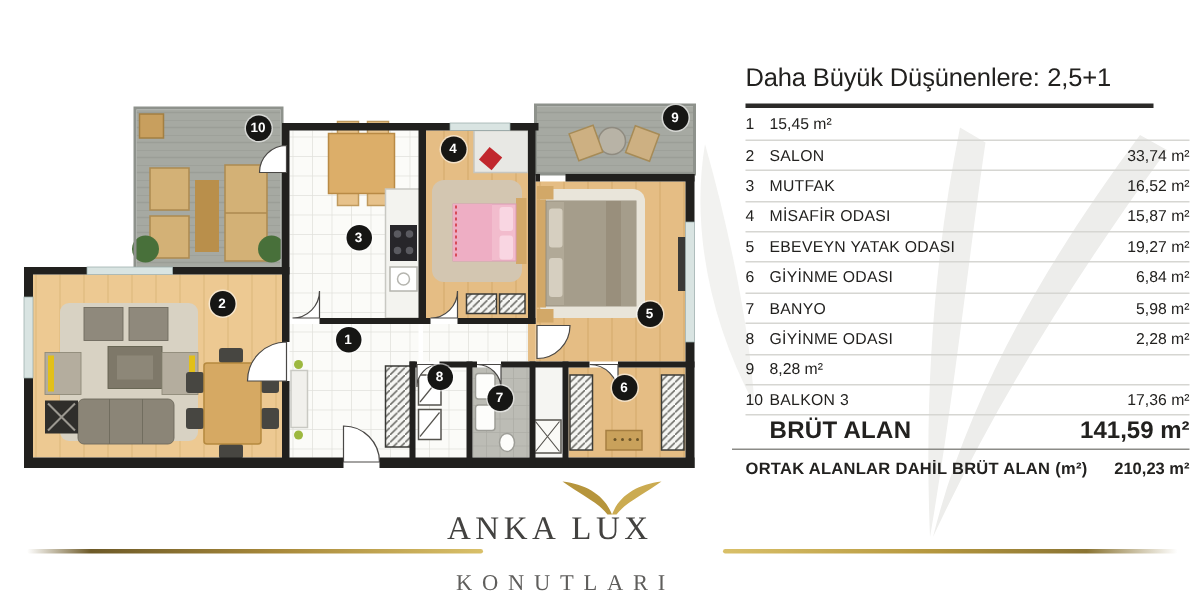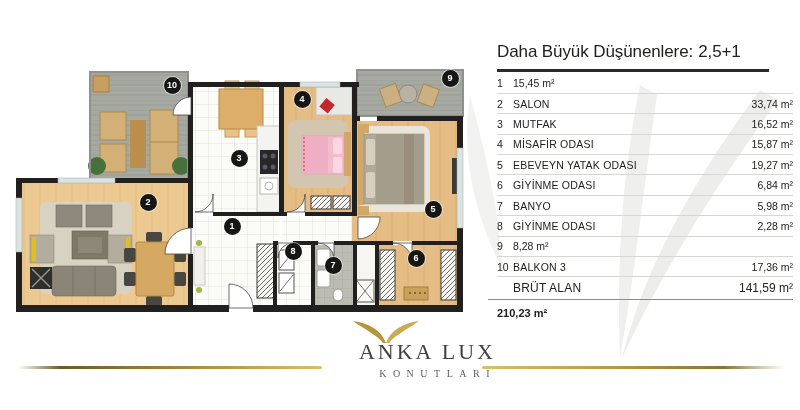--- a/index.html
+++ b/index.html
@@ -18,29 +18,29 @@
   
   .panel{position:absolute;left:497px;top:42px;width:296px;z-index:2;color:#22211f}
   .title{display:flex;font-size:17px;font-weight:400;letter-spacing:-.1px;white-space:nowrap}
   .t-num{margin-left:5px}
   .rule{height:2.5px;background:#2b2a28;margin-top:7px;width:272px}
   .rows{margin-top:2px}
   .row{display:flex;align-items:center;height:19.4px;border-bottom:1px solid #d6d6d2;font-size:10.5px}
   .row .num{width:16px;flex:none}
   .row .lbl{flex:1;letter-spacing:.2px}
   .row .val{flex:none}
-  .row.total{font-weight:400;height:22px;border-bottom:none;font-size:12px}
+  .row.total{font-weight:700;height:22px;border-bottom:none;font-size:16px}
   .dark-rule{height:1px;background:#8b8b87;margin-left:-9px;width:305px}
   .row.grand{font-weight:700;height:25px;border-bottom:none;font-size:11px}
 
   
-  .logo{position:absolute;left:276px;top:320px;width:220px;text-align:right;z-index:2}
+  .logo{position:absolute;left:298px;top:320px;width:220px;text-align:left;z-index:2}
   .wing{display:block;margin:0 auto -5px}
   .brand{font-family:"Liberation Serif",serif;font-size:22px;letter-spacing:3px;color:#434240}
-  .sub{font-family:"Liberation Serif",serif;font-size:10px;letter-spacing:6.5px;color:#5f5e5c;margin-top:3px;padding-left:6px}
+  .sub{font-family:"Liberation Serif",serif;font-size:15px;letter-spacing:6.5px;color:#5f5e5c;margin-top:16px;padding-left:6px}
   .gold-line{position:absolute;top:366px;height:2.5px;z-index:2;border-radius:2px}
   .gold-left{left:18px;width:304px;background:linear-gradient(90deg,rgba(120,95,35,0),#6d5a28 14%,#a8893a 55%,#d9c069 100%)}
   .gold-right{left:482px;width:303px;background:linear-gradient(90deg,#d9c069 0%,#b6983f 45%,#8a7433 80%,rgba(140,110,40,0))}
 </style>
 </head>
 <body>
 
 <div class="stage">
 
   <svg class="watermark" width="800" height="410" viewBox="0 0 800 410">
@@ -322,20 +322,21 @@
           <span class="val">17,36 m²</span>
         </div>
       </div>
     <div class="row total">
       <span class="num"></span>
       <span class="lbl">BRÜT ALAN</span>
       <span class="val">141,59 m²</span>
     </div>
     <div class="dark-rule"></div>
     <div class="row grand">
+      <span class="lbl">ORTAK ALANLAR DAHİL BRÜT ALAN (m²)</span>
       <span class="val">210,23 m²</span>
     </div>
   </div>
 
   <div class="logo">
     <svg class="wing" width="70" height="24" viewBox="0 0 70 24">
       <path d="M35,23 C30,10 18,3 2,1 C13,9 26,15 32,23 Z" fill="#b6953c"></path>
       <path d="M35,23 C40,10 52,3 68,1 C57,9 44,15 38,23 Z" fill="#cbab51"></path>
     </svg>
     <div class="brand">ANKA LUX</div>

